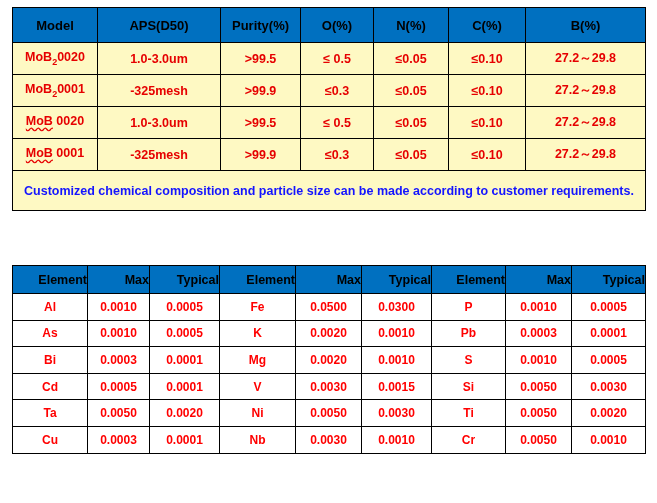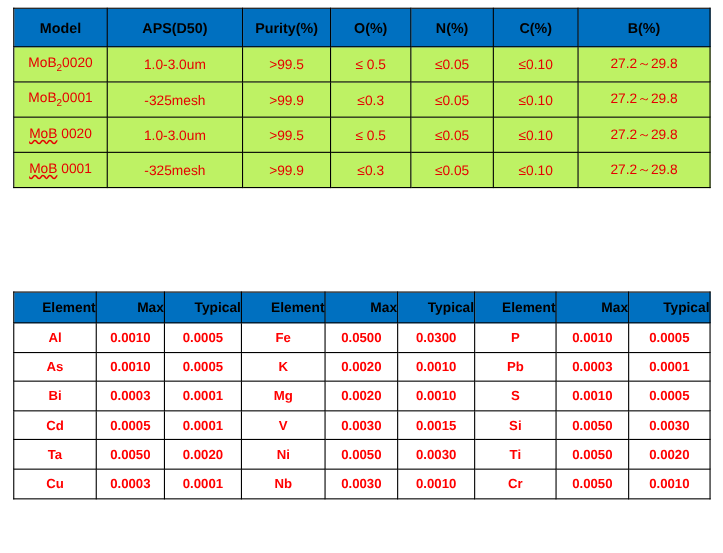--- a/index.html
+++ b/index.html
@@ -35,22 +35,22 @@
     background: #0070C0;
     color: #000000;
     font-weight: bold;
     font-size: 13px;
     height: 34px;
   }
   #spec-table tbody td {
     color: #E60000;
     font-size: 12.5px;
     height: 31px;
-    background: #bef264;
-    font-weight: normal;
+    background: #fef9c3;
+    font-weight: bold;
   }
   #spec-table tbody td.model-cell {
     font-size: 12.5px;
   }
   .sub {
     font-size: 9px;
     vertical-align: sub;
   }
   .misspell {
     text-decoration: underline;
@@ -166,20 +166,23 @@
         <span><span class="misspell">MoB</span><span class="sub"></span><span> 0001</span></span>
       </td>
       <td>-325mesh</td>
       <td>&gt;99.9</td>
       <td>≤0.3</td>
       <td>≤0.05</td>
       <td>≤0.10</td>
       <td>27.2～29.8</td>
     </tr>
 
+    <tr class="note-row">
+      <td colspan="7">Customized chemical composition and particle size can be made according to customer requirements.</td>
+    </tr>
   </tbody>
 </table>
 
 <table id="impurity-table">
   <colgroup>
     <col style="width:75px">
       <col style="width:62px">
       <col style="width:70px">
     <col style="width:76px">
       <col style="width:66px">

